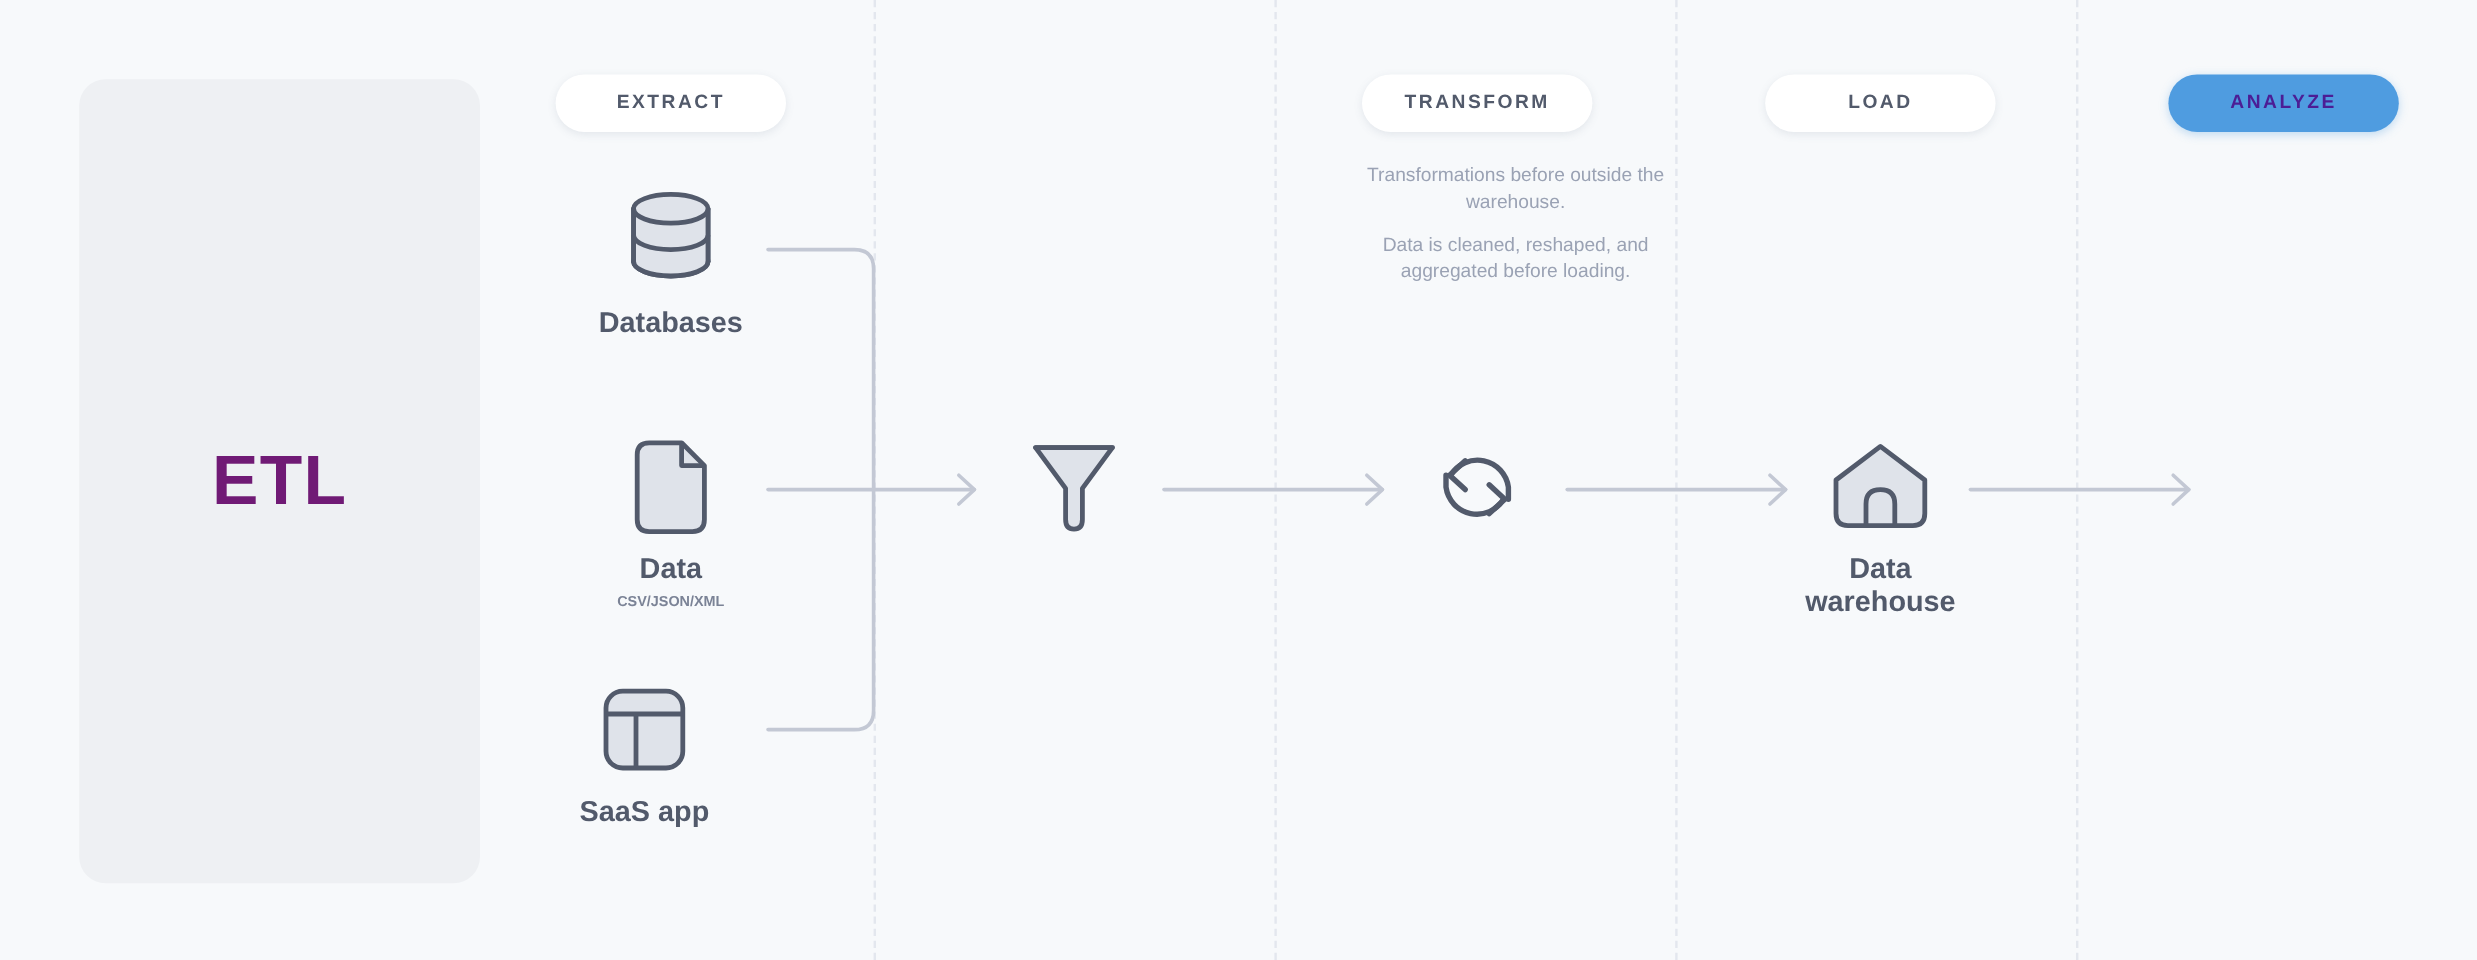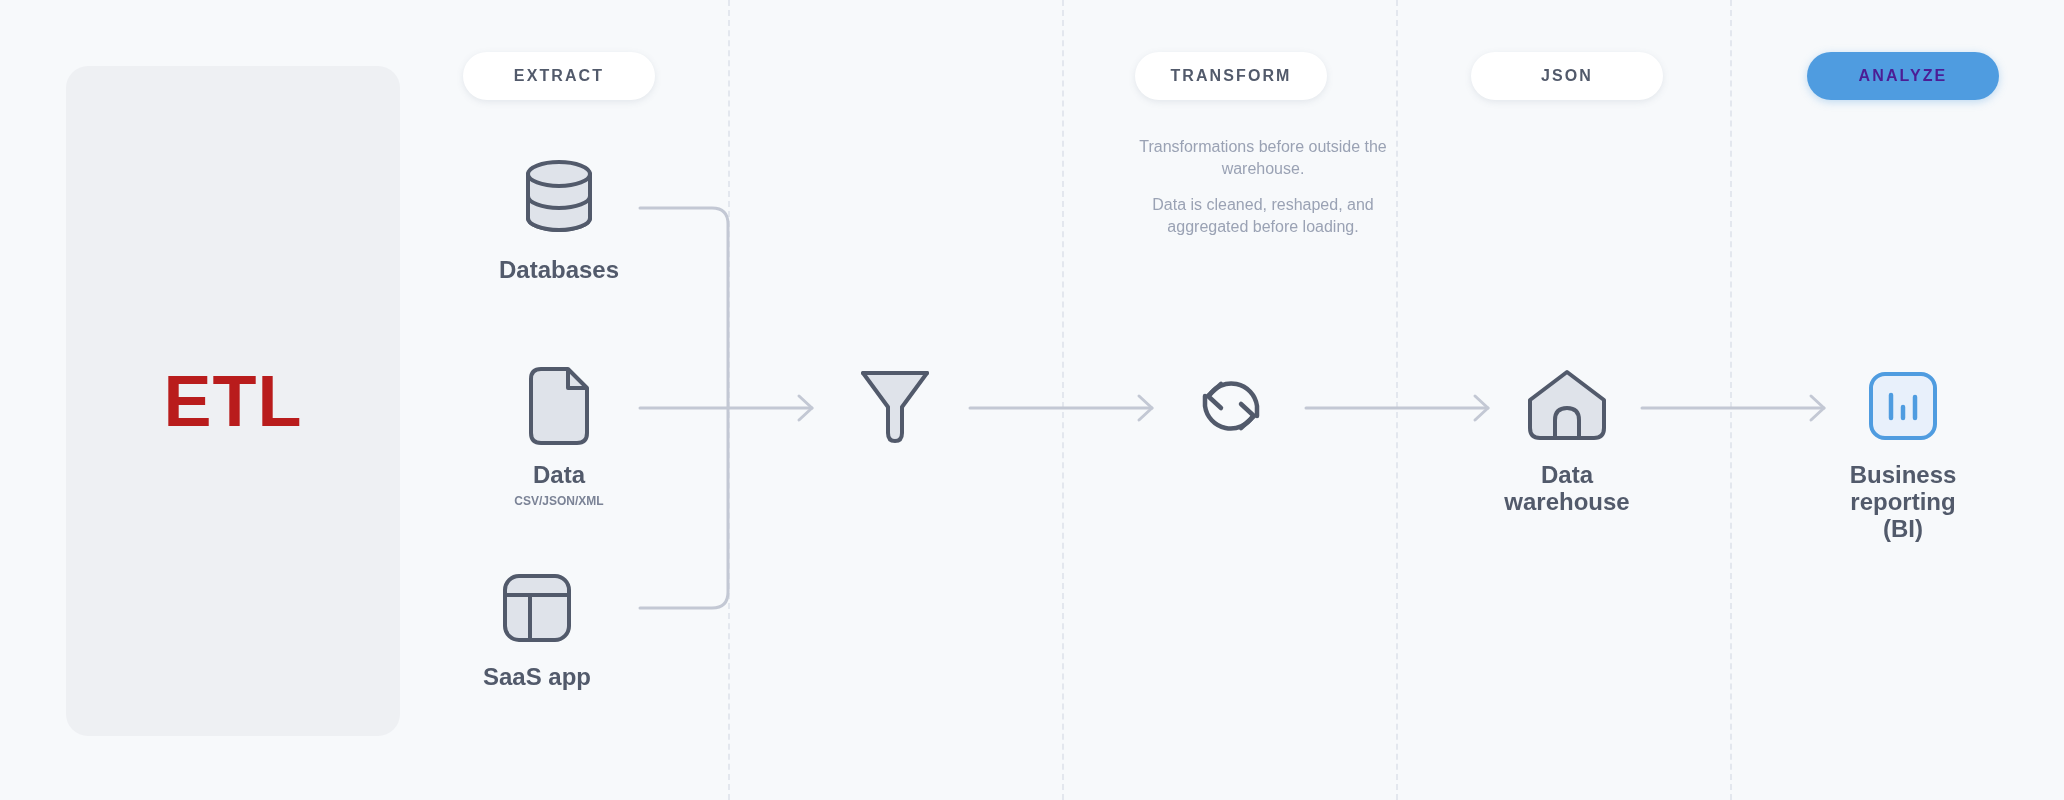--- a/index.html
+++ b/index.html
@@ -41,31 +41,31 @@
   }
   #etl-title {
     position: absolute;
     left: 0;
     top: 0;
     width: 334px;
     height: 670px;
     display: flex;
     align-items: center;
     justify-content: center;
-    font-size: 72px;
+    font-size: 58px;
     font-weight: bold;
     letter-spacing: 1px;
-    color: #b91c1c;
+    color: #701a75;
     line-height: 1;
   }
 
   
   .pill {
     position: absolute;
-    top: 52px;
+    top: 62px;
     height: 48px;
     border-radius: 24px;
     display: flex;
     align-items: center;
     justify-content: center;
     font-size: 16px;
     font-weight: bold;
     letter-spacing: 2.1px;
     color: #525a6b;
     background: #ffffff;
@@ -130,21 +130,21 @@
   <div class="divider" style="left:1062px;"></div>
   <div class="divider" style="left:1396px;"></div>
   <div class="divider" style="left:1730px;"></div>
 
   <div id="etl-card">
     <div id="etl-title">ETL</div>
   </div>
 
   <div class="pill" style="left:463px;  width:192px;">EXTRACT</div>
   <div class="pill" style="left:1135px; width:192px;">TRANSFORM</div>
-  <div class="pill" style="left:1471px; width:192px;">JSON</div>
+  <div class="pill" style="left:1471px; width:192px;">LOAD</div>
   <div class="pill accent" style="left:1807px; width:192px;">ANALYZE</div>
 
   <svg style="position:absolute;left:0;top:0;" width="2064" height="800">
 
     <path d="M 640 208 L 712 208 Q 728 208 728 224 L 728 592 Q 728 608 712 608 L 640 608" fill="none" stroke="#c3c8d4" stroke-width="3" stroke-linecap="round"></path>
     <line x1="640" y1="408" x2="812" y2="408" stroke="#c3c8d4" stroke-width="3" stroke-linecap="round"></line>
     <polyline points="799,396 812,408 799,420" fill="none" stroke="#c3c8d4" stroke-width="3" stroke-linecap="round" stroke-linejoin="round"></polyline>
 
     <line x1="970" y1="408" x2="1152" y2="408" stroke="#c3c8d4" stroke-width="3" stroke-linecap="round"></line>
     <polyline points="1139,396 1152,408 1139,420" fill="none" stroke="#c3c8d4" stroke-width="3" stroke-linecap="round" stroke-linejoin="round"></polyline>
@@ -226,29 +226,14 @@
         <path d="M 5 32 L 42 4 L 79 32 L 79 60 Q 79 70 69 70 L 15 70 Q 5 70 5 60 Z" fill="#dfe3ea" stroke="#525a6b" stroke-width="4" stroke-linejoin="round"></path>
         <path d="M 30 70 L 30 52 Q 30 40 42 40 Q 54 40 54 52 L 54 70" fill="none" stroke="#525a6b" stroke-width="4" stroke-linejoin="round"></path>
       </svg>
     </div>
     <div class="label">
       <div>Data</div>
       <div>warehouse</div>
     </div>
   </div>
 
-  <div class="node" style="left:1783px; top:360px;">
-    <div class="glyph">
-      <svg width="70" height="70" viewBox="0 0 70 70">
-        <rect x="3" y="3" width="64" height="64" rx="14" fill="#e8f0fb" stroke="#4f9ce0" stroke-width="4"></rect>
-        <path d="M 23 24 L 23 47" stroke="#4f9ce0" stroke-width="4.5" stroke-linecap="round"></path>
-        <path d="M 35 36 L 35 47" stroke="#4f9ce0" stroke-width="4.5" stroke-linecap="round"></path>
-        <path d="M 47 26 L 47 47" stroke="#4f9ce0" stroke-width="4.5" stroke-linecap="round"></path>
-      </svg>
-    </div>
-    <div class="label">
-      <div>Business</div>
-      <div>reporting</div>
-      <div>(BI)</div>
-    </div>
-  </div>
 
 </div>
 
 </body></html>

